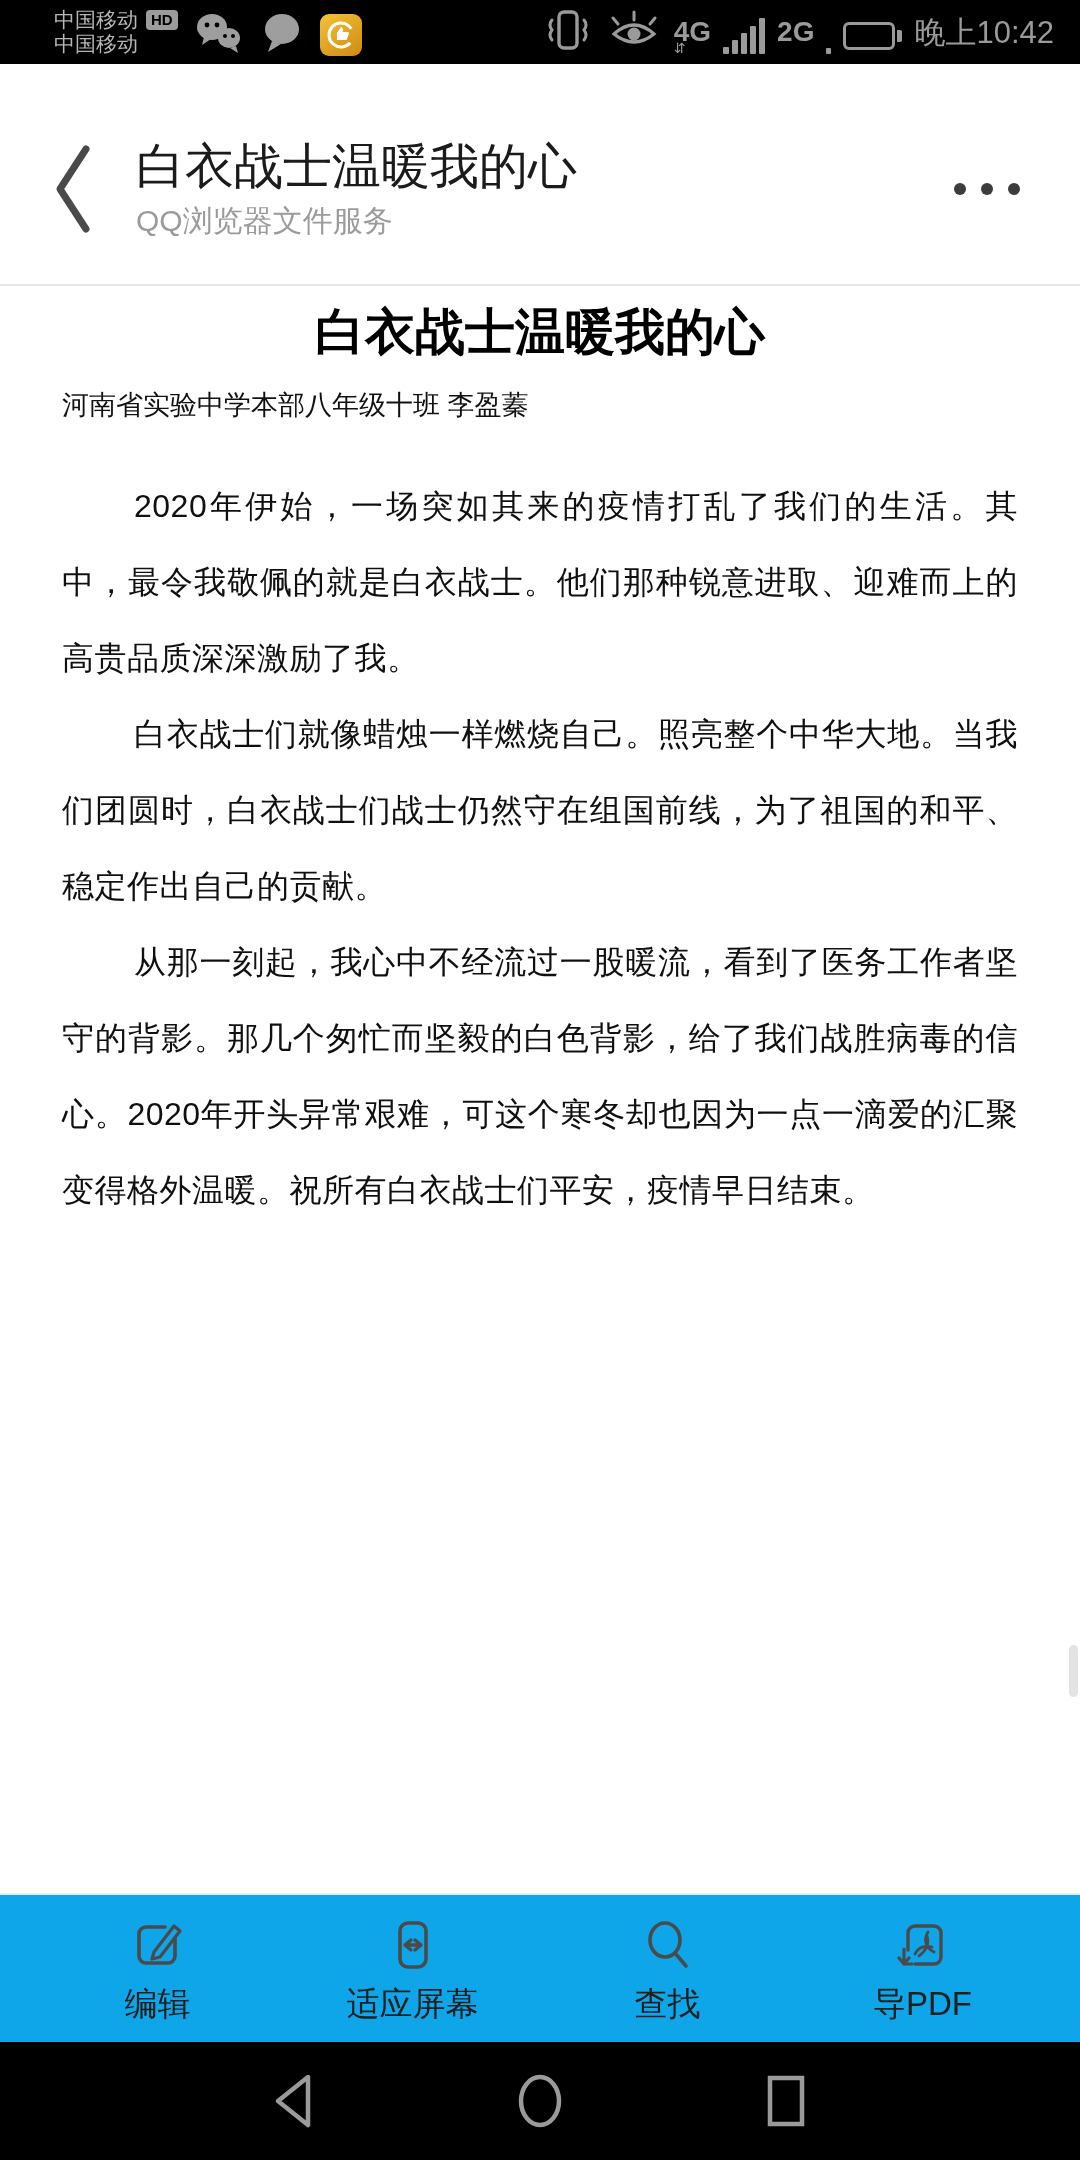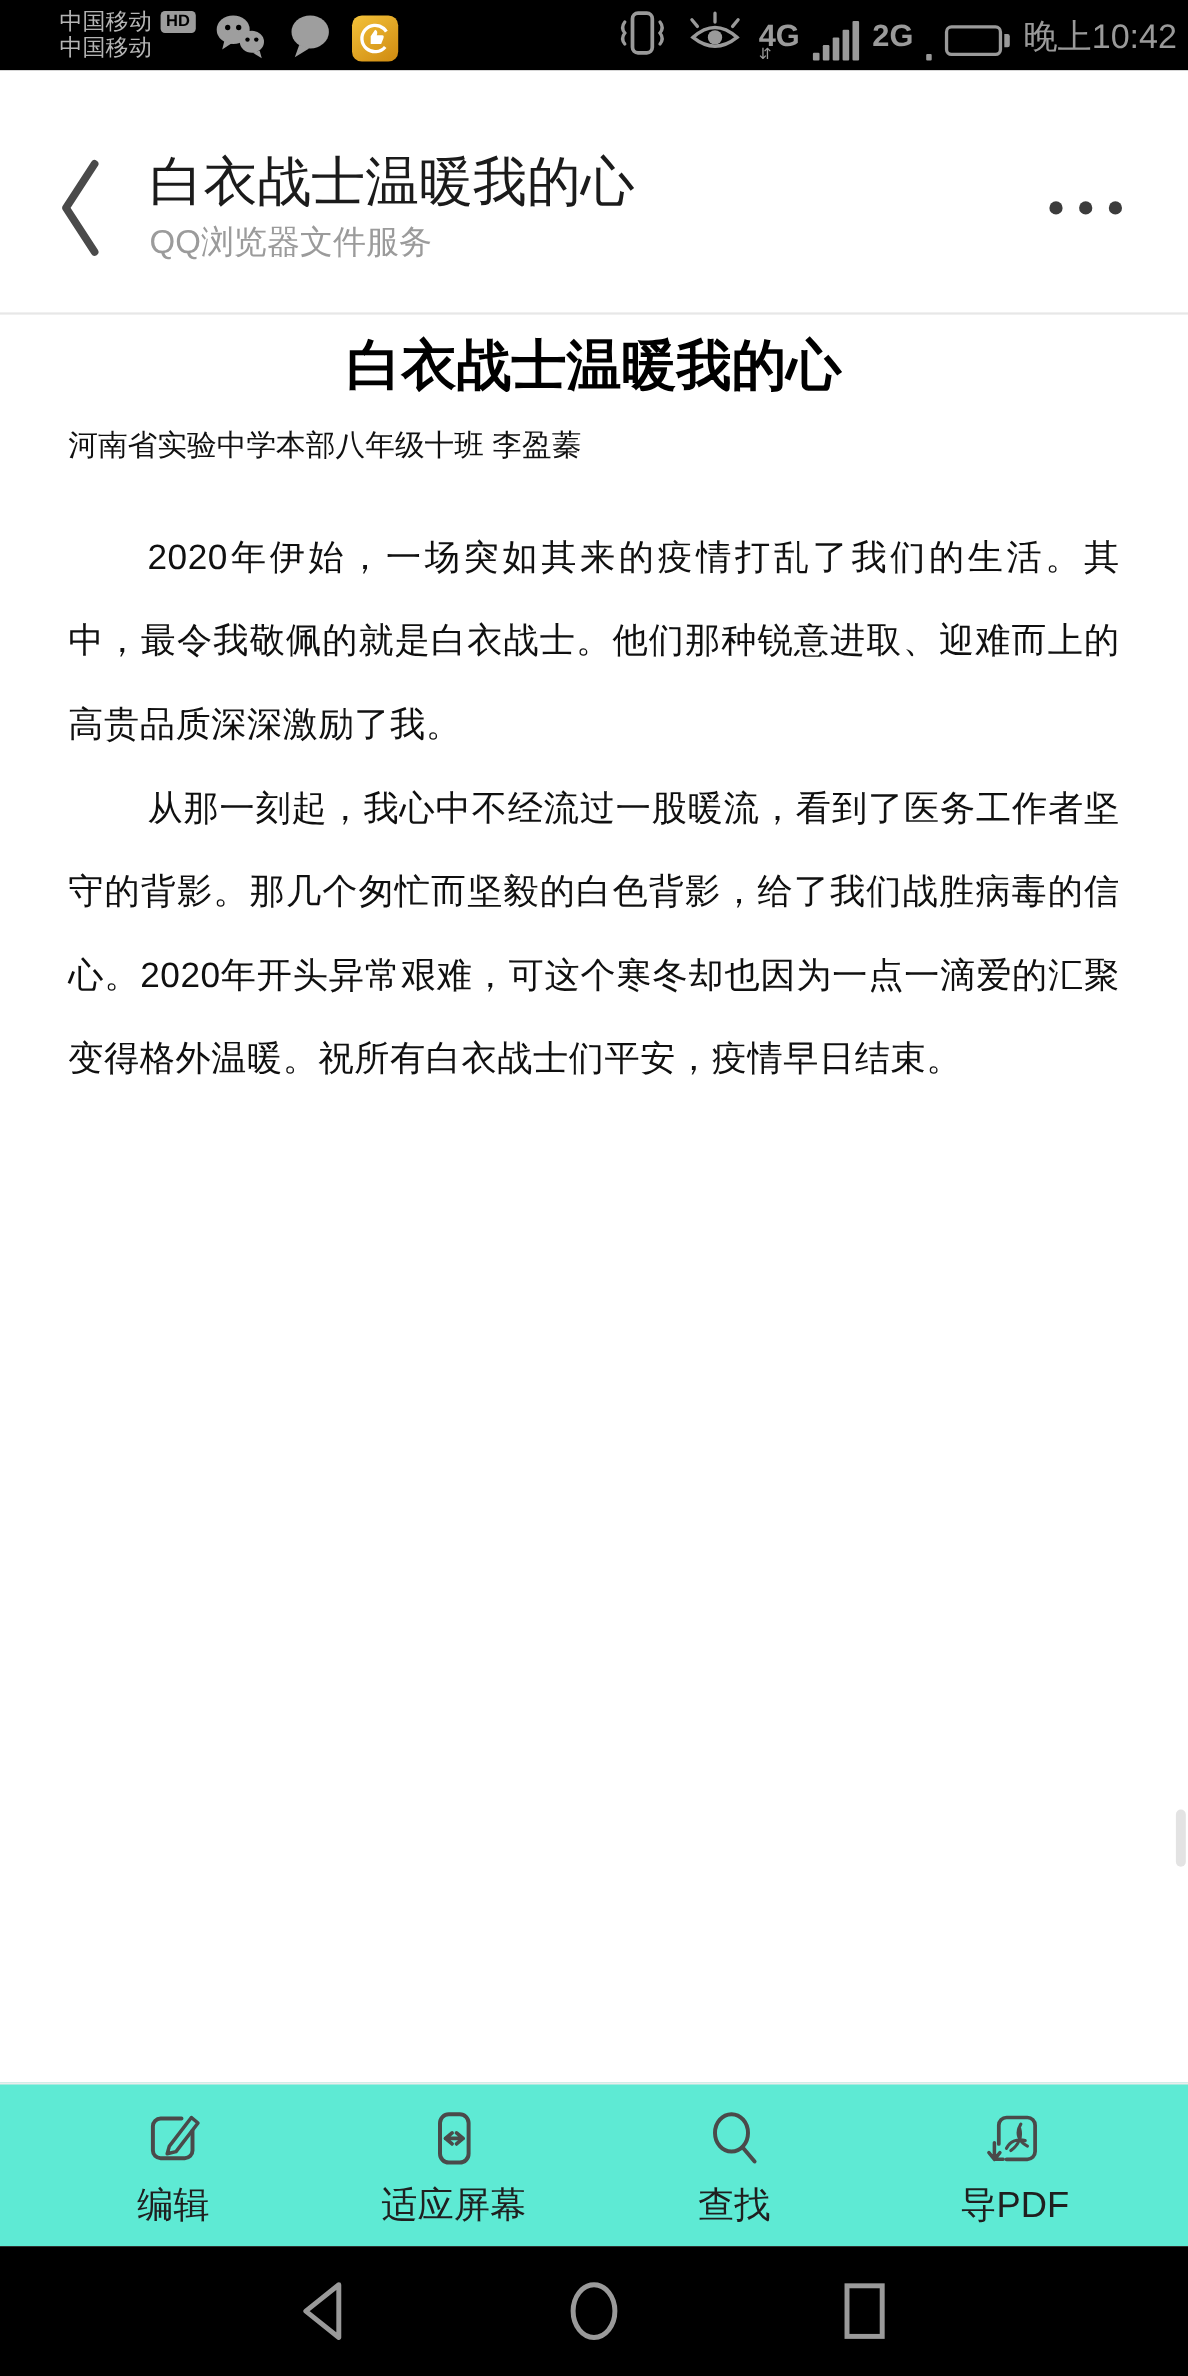--- a/index.html
+++ b/index.html
@@ -5,21 +5,21 @@
   html,body{margin:0;padding:0;background:#888;}
   *{box-sizing:border-box;}
   .screen{
     position:relative;width:1080px;height:2160px;background:#ffffff;
     font-family:"Liberation Sans",sans-serif;overflow:hidden;margin:0 auto;
   }
   
   .status-bar{
     position:absolute;top:0;left:0;right:0;height:64px;background:#000;
     display:flex;align-items:center;justify-content:space-between;
-    padding:0 10px 0 14px;color:#a8a8a8;
+    padding:0 26px 0 14px;color:#a8a8a8;
   }
   .sb-left{display:flex;align-items:center;gap:14px;}
   .carrier{display:flex;flex-direction:column;line-height:24px;font-size:21px;color:#b5b5b5;padding-left:40px;}
   .carrier-row{display:flex;align-items:center;gap:8px;}
   .hd-badge{background:#9c9c9c;color:#000;font-size:15px;font-weight:bold;border-radius:4px;padding:1px 5px;line-height:18px;}
   .sb-appicons{display:flex;align-items:center;gap:14px;margin-top:6px;}
   .orange-app{width:42px;height:42px;border-radius:9px;background:linear-gradient(145deg,#f3c23a,#cf8a10);display:flex;align-items:center;justify-content:center;}
   .sb-right{display:flex;align-items:flex-end;gap:12px;}
   .net{display:flex;flex-direction:column;align-items:flex-start;line-height:16px;color:#9a9a9a;}
   .net .g{font-size:28px;font-weight:bold;}
@@ -50,21 +50,21 @@
   .doc-title{margin:12px 0 0 0;text-align:center;font-size:50px;font-weight:bold;color:#000;line-height:64px;}
   .doc-author{margin-top:24px;font-size:27px;color:#111;line-height:34px;}
   .doc-body{margin-top:46px;}
   .doc-body p{
     margin:0;font-size:32px;line-height:76px;color:#101010;
     text-align:justify;text-indent:72px;letter-spacing:0.5px;
   }
   .scroll-thumb{position:absolute;right:2px;top:1645px;width:9px;height:52px;background:#e3e3e3;border-radius:5px;}
   
   .toolbar{
-    position:absolute;left:0;right:0;bottom:118px;height:149px;background:#5eead4;
+    position:absolute;left:0;right:0;bottom:118px;height:149px;background:#0ea5e9;
     border-top:2px solid #ececec;display:flex;align-items:center;padding:0 30px;text-align:center;
   }
   .tool-item{flex:1 1 0;display:flex;flex-direction:column;align-items:center;justify-content:center;gap:8px;cursor:pointer;}
   .tool-item .label{font-size:33px;color:#1f1f1f;line-height:36px;white-space:nowrap;}
   
   .nav-bar{
     position:absolute;left:0;right:0;bottom:0;height:118px;background:#000;
     display:flex;align-items:center;justify-content:center;gap:176px;
   }
   .nav-btn{display:flex;align-items:center;justify-content:center;width:70px;height:70px;}
@@ -168,20 +168,21 @@
         <i></i>
         <i></i>
     </span>
   </div>
 
   <div class="doc">
     <h1 class="doc-title">白衣战士温暖我的心</h1>
     <div class="doc-author">河南省实验中学本部八年级十班  李盈蓁</div>
     <div class="doc-body">
       <p>2020年伊始，一场突如其来的疫情打乱了我们的生活。其中，最令我敬佩的就是白衣战士。他们那种锐意进取、迎难而上的高贵品质深深激励了我。</p>
+      <p>白衣战士们就像蜡烛一样燃烧自己。照亮整个中华大地。当我们团圆时，白衣战士们战士仍然守在组国前线，为了祖国的和平、稳定作出自己的贡献。</p>
       <p>从那一刻起，我心中不经流过一股暖流，看到了医务工作者坚守的背影。那几个匆忙而坚毅的白色背影，给了我们战胜病毒的信心。2020年开头异常艰难，可这个寒冬却也因为一点一滴爱的汇聚变得格外温暖。祝所有白衣战士们平安，疫情早日结束。</p>
     </div>
   </div>
   <div class="scroll-thumb"></div>
 
   <div class="toolbar">
 
     <div class="tool-item">
       <span>
         <svg width="58" height="58" viewBox="0 0 58 58">

